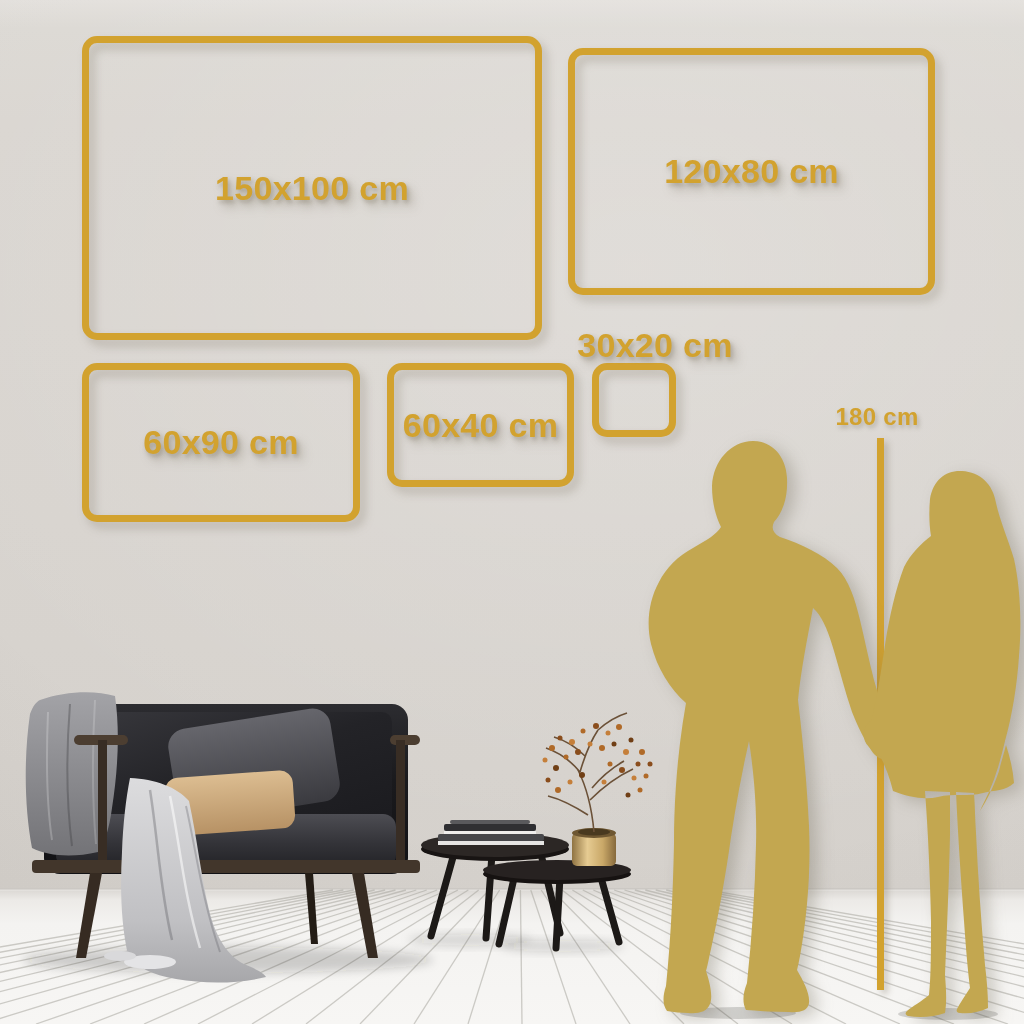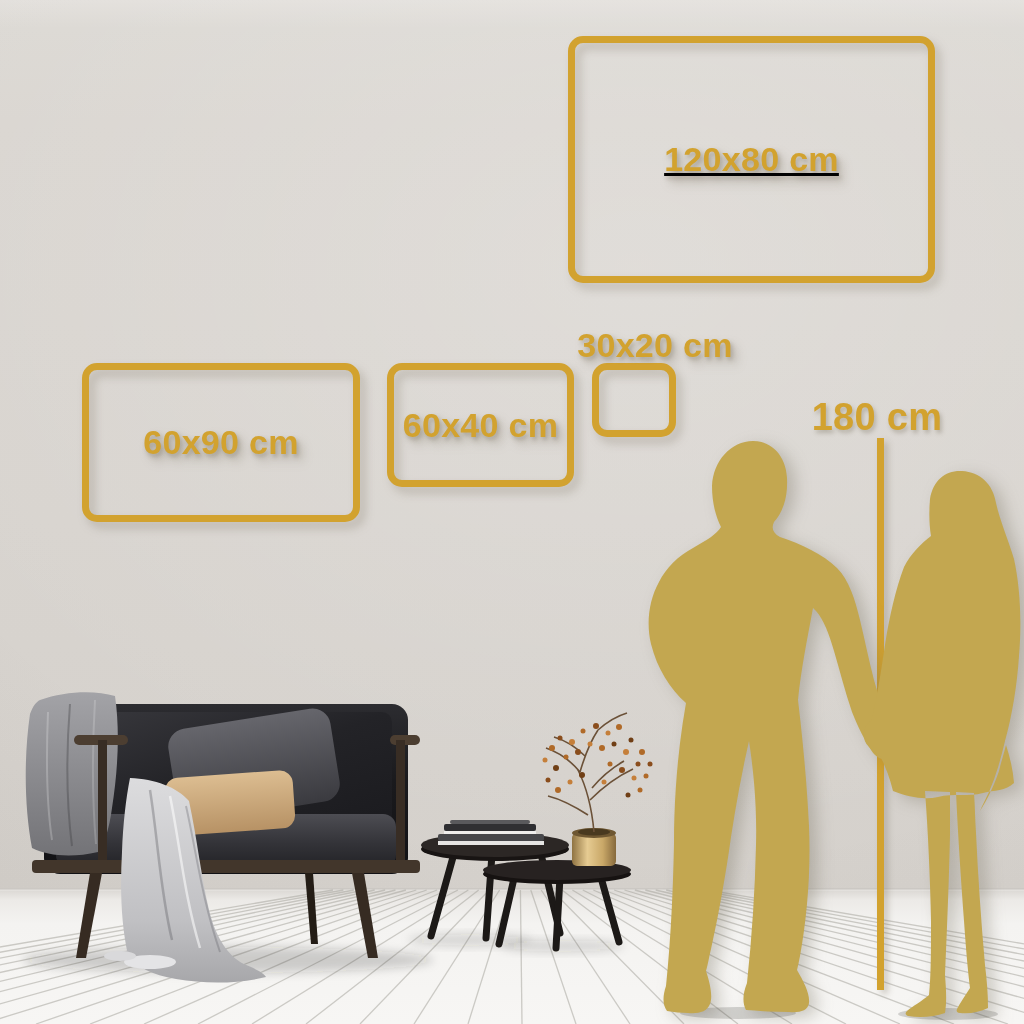--- a/index.html
+++ b/index.html
@@ -40,21 +40,21 @@
   }
   .size-label{
     color:var(--gold);font-size:34px;font-weight:700;letter-spacing:0.3px;white-space:nowrap;
     text-shadow:2px 3px 4px rgba(110,100,80,0.35);
   }
   .size-label.outside{
     position:absolute;bottom:calc(100% + 5px);left:50%;transform:translateX(-50%);
   }
   .height-label{
     position:absolute;z-index:7;transform:translate(-50%,-50%);
-    color:var(--gold);font-size:38px;font-weight:700;letter-spacing:0.3px;white-space:nowrap;
+    color:var(--gold);font-size:24px;font-weight:700;letter-spacing:0.3px;white-space:nowrap;
     text-shadow:2px 3px 4px rgba(110,100,80,0.35);
   }
   .couple-svg{z-index:6;filter:drop-shadow(8px 5px 8px rgba(110,102,85,0.32));}
   .couple-svg path.fig{fill:var(--sil-gold);}
 </style>
 </head>
 <body>
 
 <div class="stage" style="--gold: #d2a22f; --sil-gold: #c3a750;">
 
@@ -252,21 +252,24 @@
         <circle cx="610" cy="764" r="2.5" fill="#b06a28"></circle>
           <circle cx="622" cy="770" r="3" fill="#8a4d1c"></circle>
         <circle cx="634" cy="778" r="2.5" fill="#c57f3a"></circle>
           <circle cx="640" cy="790" r="2.5" fill="#b06a28"></circle>
         <circle cx="628" cy="795" r="2.5" fill="#703f16"></circle>
           <circle cx="604" cy="782" r="2.5" fill="#c57f3a"></circle>
       </g>
     </g>
   </svg>
 
-  <div class="size-frame" style="left: 568px; top: 36px; width: 367px; height: 247px; text-decoration: underline;">
+  <div class="size-frame" style="left: 82px; top: 36px; width: 460px; height: 304px;">
+    <span class="size-label">150x100 cm</span>
+  </div>
+  <div class="size-frame" style="left: 568px; top: 48px; width: 367px; height: 247px;">
     <span class="size-label">120x80 cm</span>
   </div>
   <div class="size-frame" style="left: 82px; top: 363px; width: 278px; height: 159px;">
     <span class="size-label">60x90 cm</span>
   </div>
   <div class="size-frame" style="left: 378px; top: 363px; width: 187px; height: 124px; margin-left: 9px;">
     <span class="size-label">60x40 cm</span>
   </div>
   <div class="size-frame" style="left: 592px; top: 363px; width: 84px; height: 74px;">
     <span class="size-label outside" style="left: calc(50% + 21px);">30x20 cm</span>

